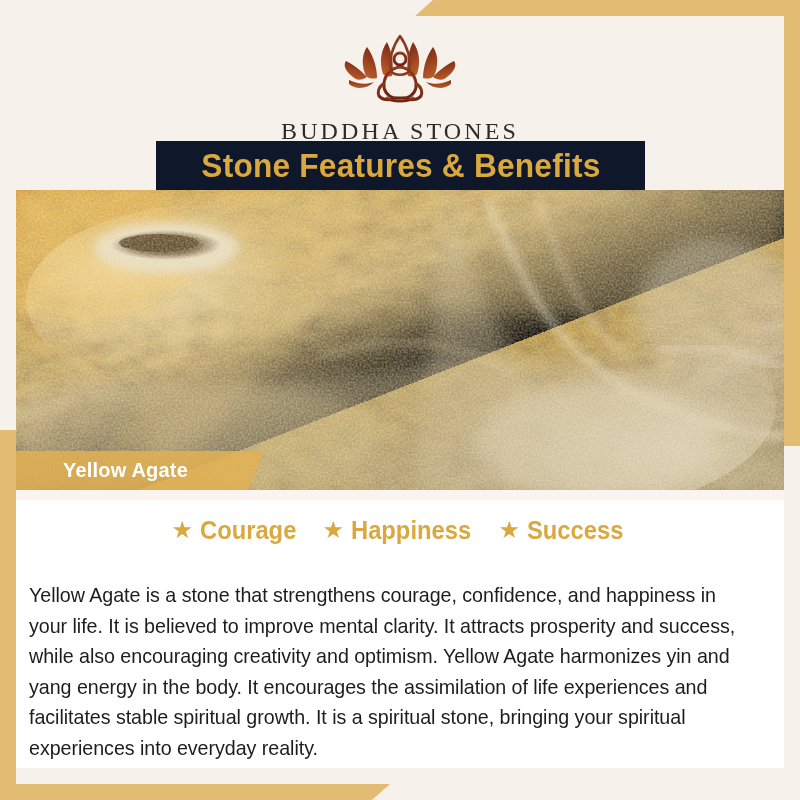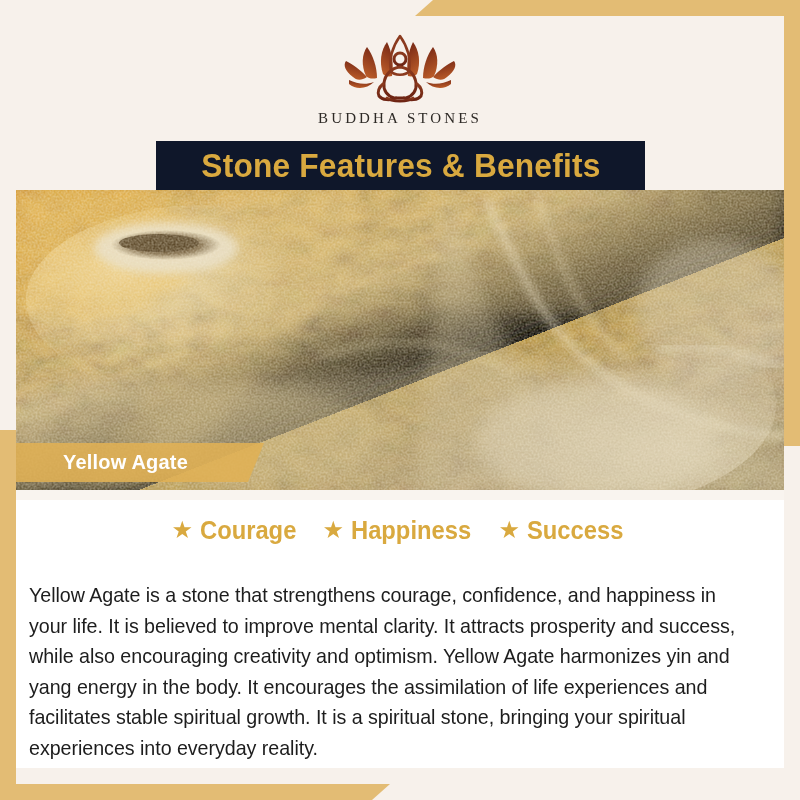--- a/index.html
+++ b/index.html
@@ -71,23 +71,23 @@
     justify-content: flex-start;
     padding-top: 12px;
     box-sizing: border-box;
   }
   .logo-mark {
     width: 132px;
     height: 80px;
     display: block;
   }
   .brand-name {
-    margin-top: 2px;
+    margin-top: 10px;
     font-family: "Liberation Serif", serif;
-    font-size: 15px;
+    font-size: 24px;
     letter-spacing: 3.1px;
     color: #2e2a26;
     white-space: nowrap;
   }
 
   
   .title-band {
     position: absolute;
     top: 141px;
     left: 156px;
@@ -121,21 +121,21 @@
   .stone-img {
     position: absolute;
     inset: 0;
     width: 100%;
     height: 100%;
   }
 
   .badge {
     position: absolute;
     left: 0;
-    bottom: 8px;
+    bottom: 0;
     width: 248px;
     height: 39px;
     background: rgba(224, 176, 84, 0.88);
     clip-path: polygon(0 0, 100% 0, calc(100% - 16px) 100%, 0 100%);
     display: flex;
     align-items: center;
   }
   .badge-label {
     padding-left: 47px;
     font-family: "Liberation Sans", sans-serif;

